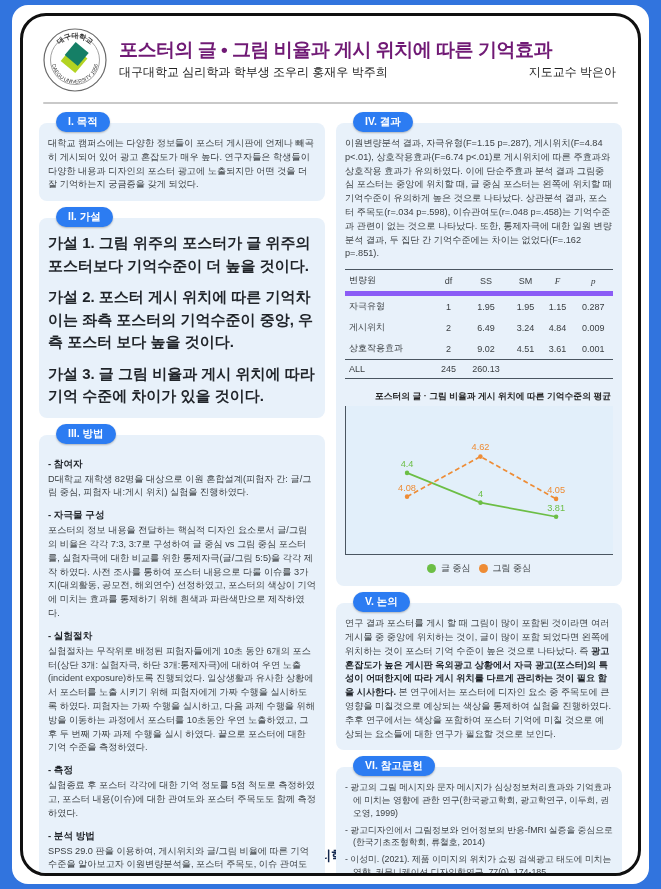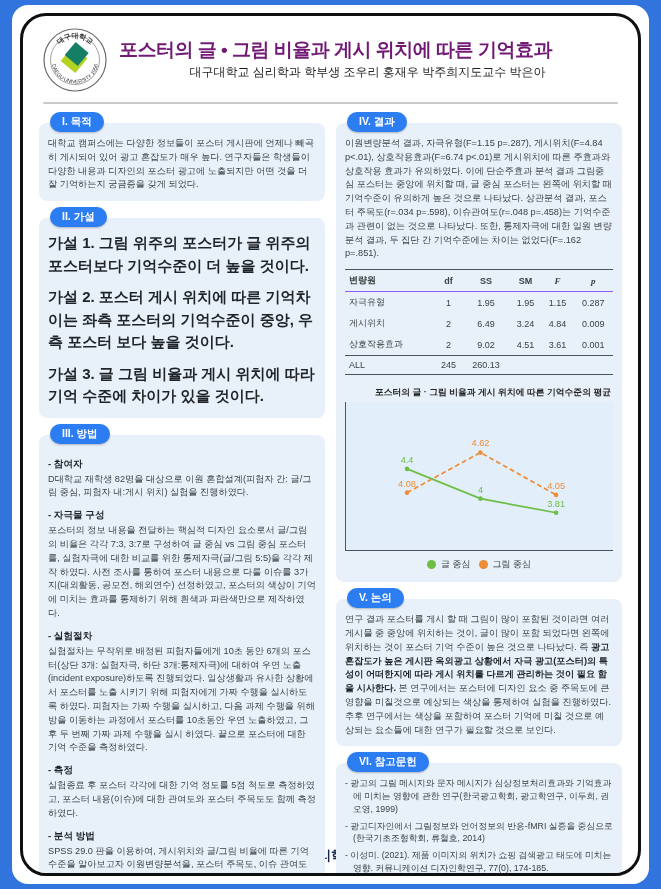--- a/index.html
+++ b/index.html
@@ -16,47 +16,47 @@
     position:absolute;left:8px;right:8px;top:8px;bottom:8px;
     border:3.5px solid #101010;border-radius:26px;
     padding:10px 14px 6px;box-sizing:border-box;overflow:hidden;
     display:flex;flex-direction:column;
   }
   
   .header{display:flex;align-items:center;gap:12px;padding:2px 6px 0;}
   .uni-logo{width:64px;height:64px;flex:0 0 64px;}
   .title-block{flex:1;display:flex;flex-direction:column;gap:3px;}
   .main-title{color:#701a75;font-size:19px;font-weight:800;letter-spacing:-0.5px;line-height:1.15;}
-  .byline{display:flex;justify-content:center;align-items:baseline;color:#222;font-size:12px;padding-right:2px;}
+  .byline{display:flex;justify-content:space-between;align-items:baseline;color:#222;font-size:12px;padding-right:2px;}
   .divider{height:2px;background:#c9c9c9;margin:10px 6px 2px;border-radius:1px;}
   
   .columns{display:flex;gap:11px;padding:0 2px;flex:1;min-height:0;}
   .col{flex:1;min-width:0;}
   
   .section{
     position:relative;background:#E8F1FA;border-radius:8px;
     margin-top:17px;padding:14px 9px 9px;
   }
   .badge{
-    position:absolute;top:-11px;left:11px;background:#2C7CF2;color:#fff;
+    position:absolute;top:-11px;left:17px;background:#2C7CF2;color:#fff;
     font-size:10.5px;font-weight:700;padding:3px 12px;border-radius:13px;
     box-shadow:0 1px 2px rgba(0,0,0,.25);white-space:nowrap;
   }
   .txt{font-size:9.2px;line-height:1.5;color:#3C4043;margin:0 0 8px;}
   .txt:last-child{margin-bottom:0;}
   .txt b,.bold{font-weight:800;color:#1F2328;}
   .hypo{font-size:15px;line-height:1.5;color:#1F2328;font-weight:700;margin:0 0 9px;}
   .hypo:last-child{margin-bottom:1px;}
   .subhead{font-size:9.6px;font-weight:800;color:#1F2328;margin:9px 0 2px;}
   .subhead:first-child{margin-top:0;}
   
   table.anova{width:100%;border-collapse:collapse;margin:6px 0 10px;
     border-top:1.6px solid #4a5560;border-bottom:1.6px solid #4a5560;}
   table.anova th,table.anova td{font-size:9px;color:#3C4043;padding:4px 2px;text-align:center;}
-  table.anova th{border-bottom:1px solid #8b5cf6;font-weight:700;}
+  table.anova th{border-bottom:5px solid #8b5cf6;font-weight:400;}
   table.anova th.ital,table.anova td.ital{font-style:italic;font-family:"Liberation Serif","DejaVu Serif",serif;}
   table.anova th:first-child,table.anova td:first-child{text-align:left;padding-left:4px;}
   table.anova tr.total td{border-top:1px solid #4a5560;}
   
   .chart-title{font-size:8.8px;font-weight:700;color:#222;text-align:right;padding:2px 2px 3px;}
   .chart-plot{height:148px;background:#E2EFFA;border-left:1.5px solid #4a5560;border-bottom:1.5px solid #4a5560;}
   .chart-plot svg{display:block;width:100%;height:100%;}
   .legend{display:flex;justify-content:center;gap:8px;padding:7px 0 2px;}
   .legend-item{display:flex;align-items:center;gap:5px;font-size:9px;color:#3C4043;}
   .legend-dot{width:9px;height:9px;border-radius:50%;}

